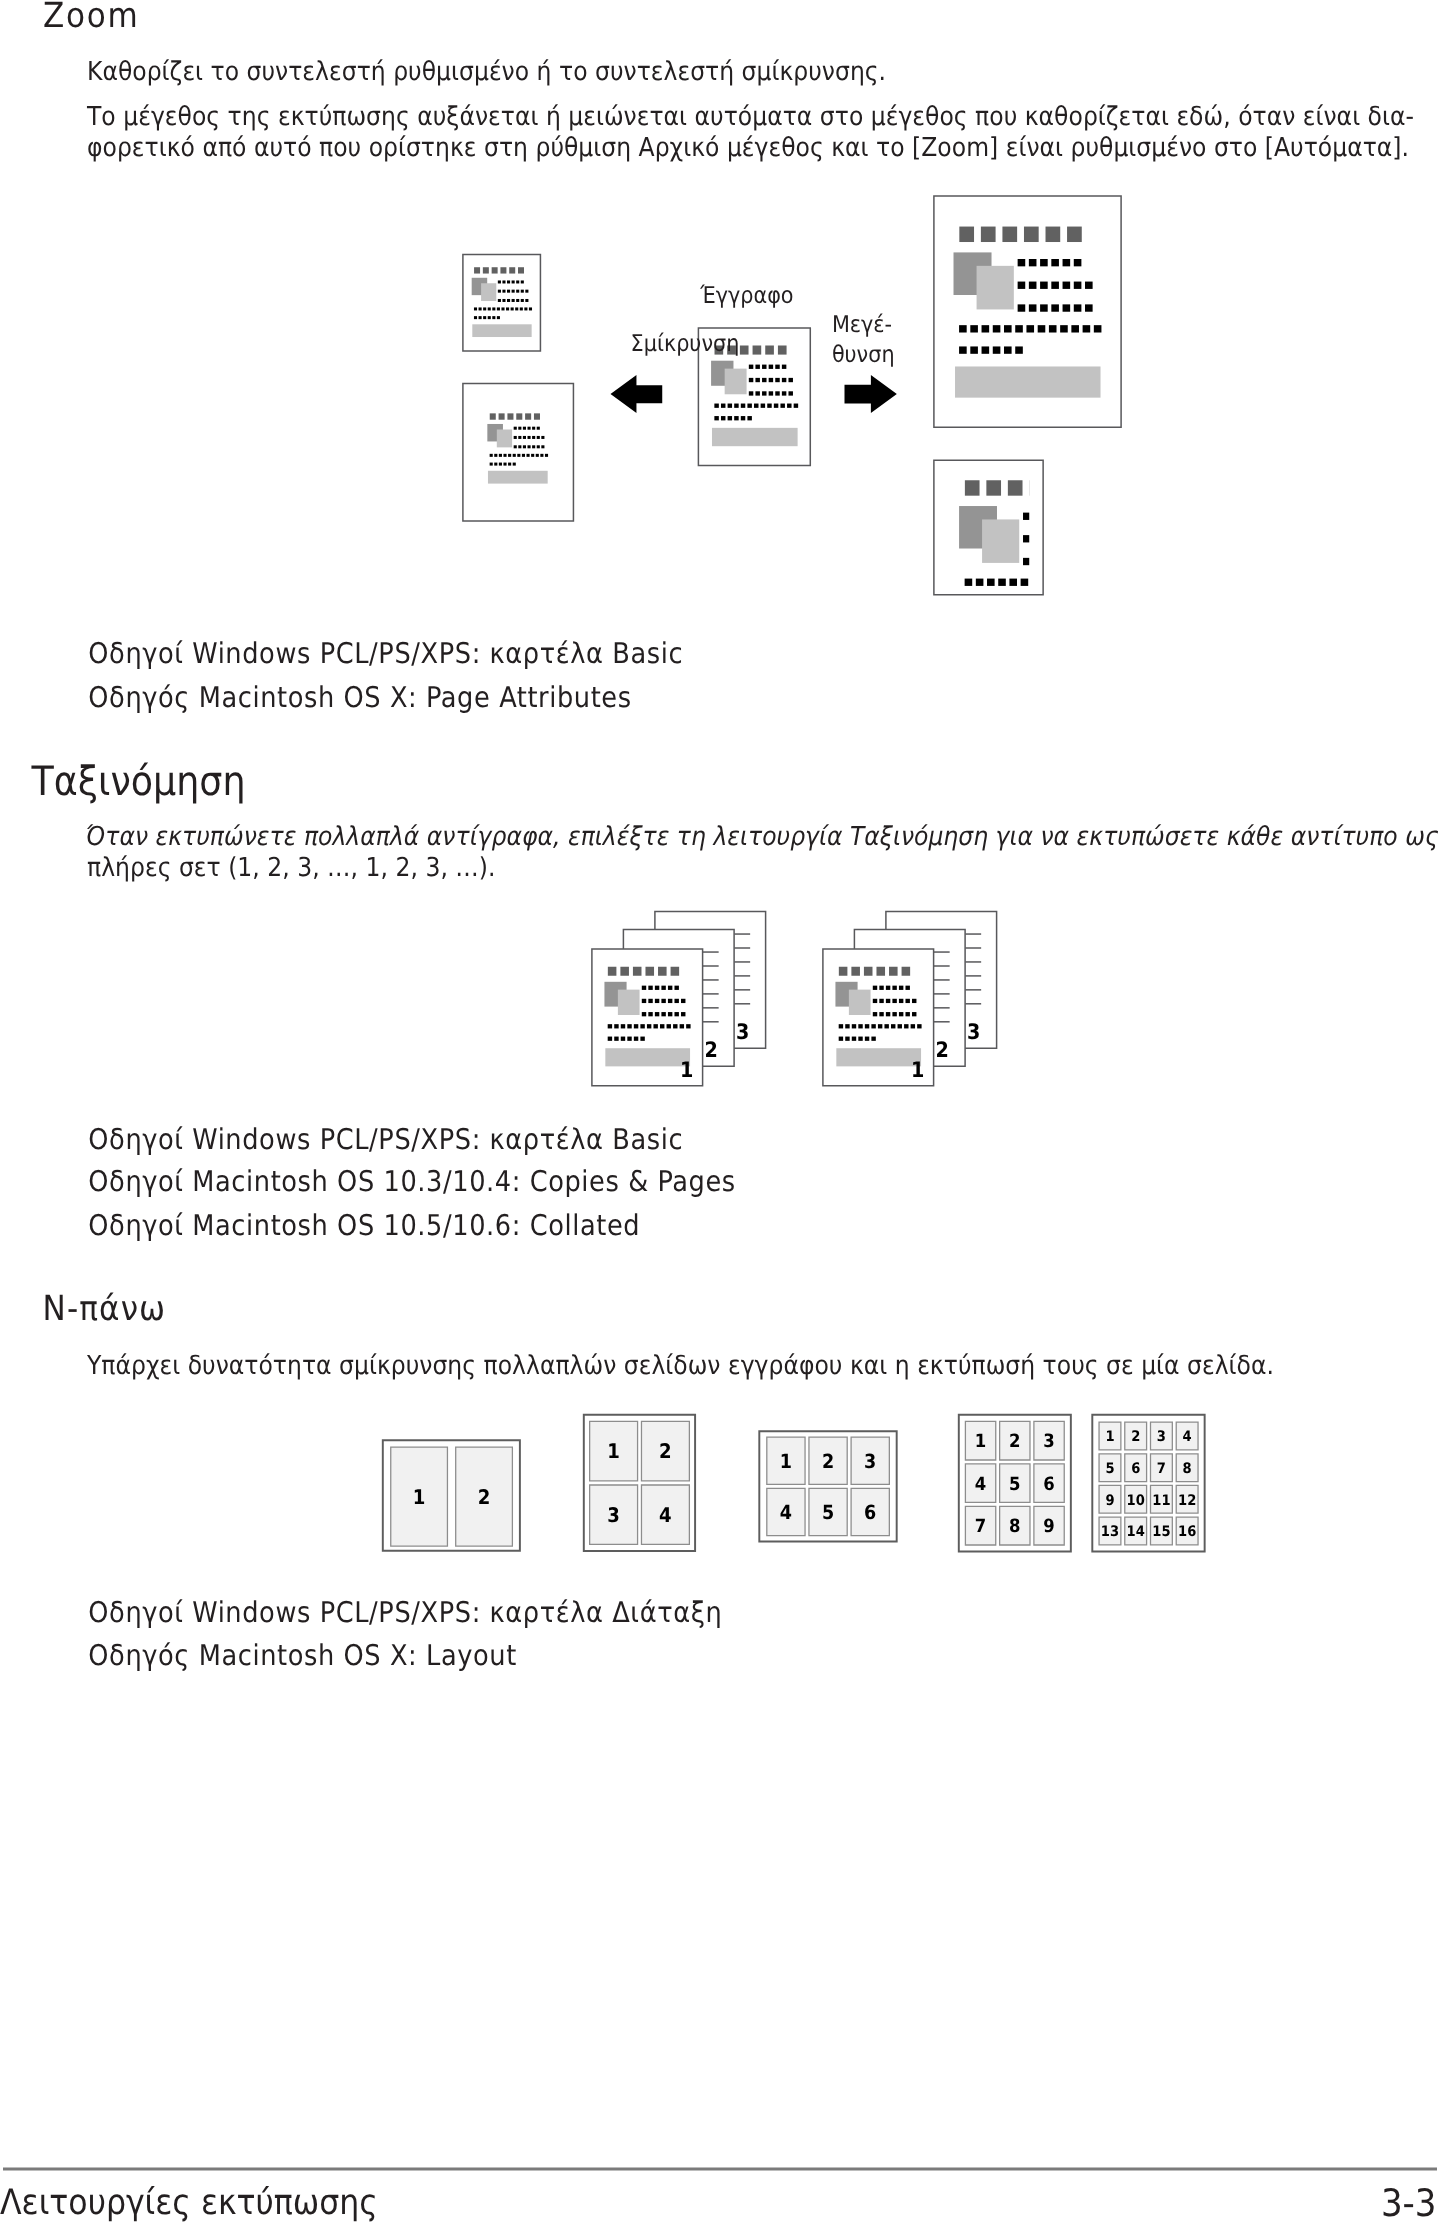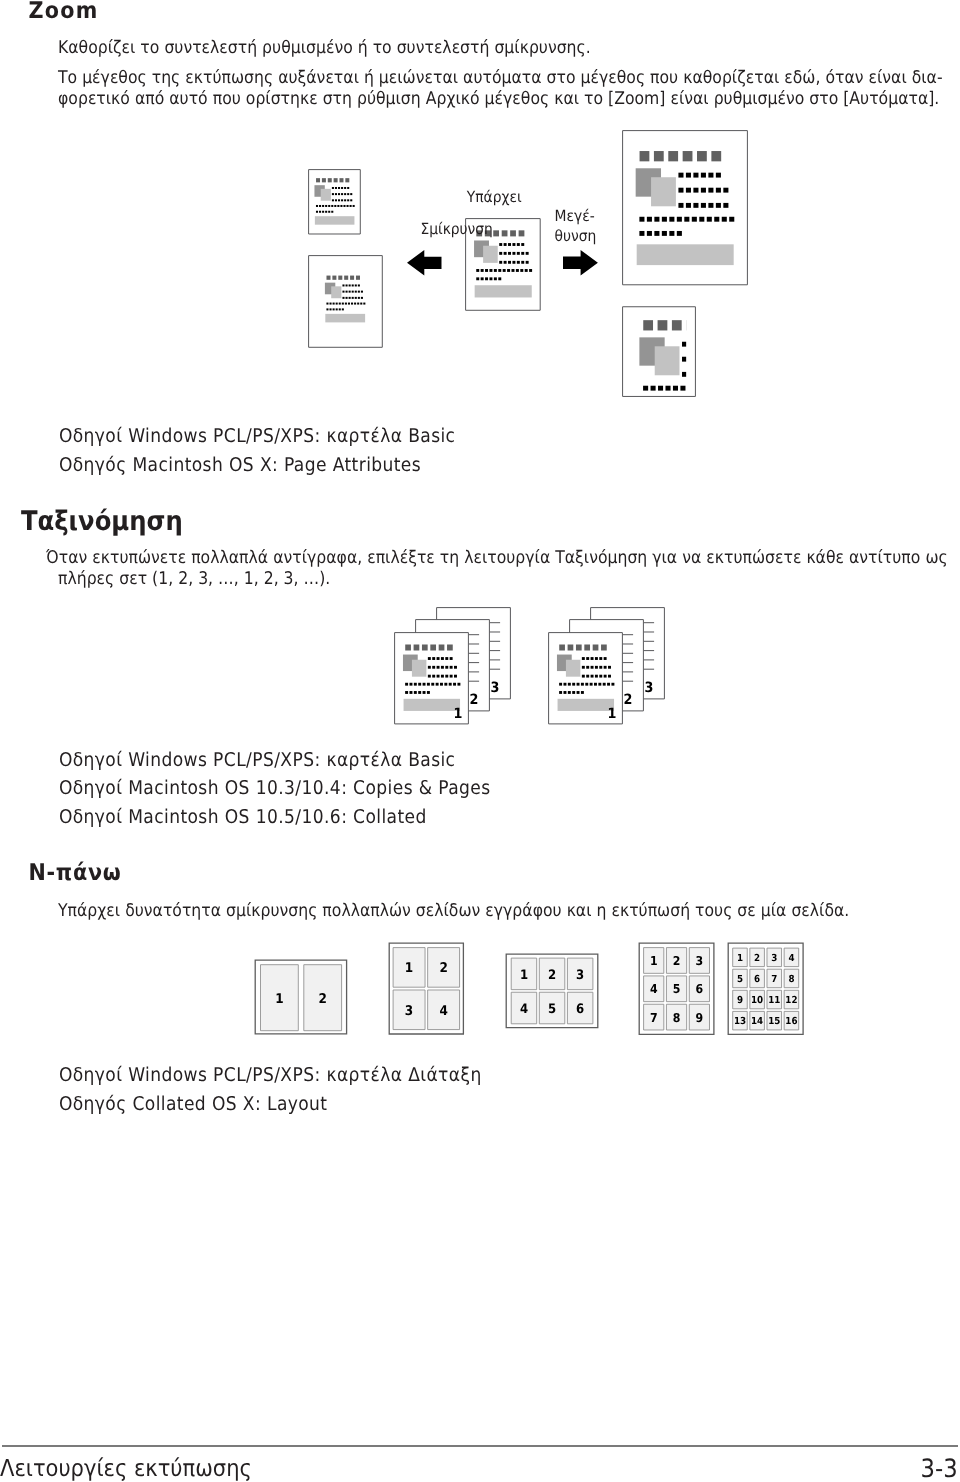--- a/index.html
+++ b/index.html
@@ -1,20 +1,20 @@
 <!DOCTYPE html>
 <html><head>
 <meta charset="utf-8">
 <title>Zoom</title>
 <style>
   html,body{margin:0;padding:0;}
   body{width:960px;height:1482px;position:relative;overflow:hidden;background:#ffffff;
        font-family:"DejaVu Sans",sans-serif;font-stretch:condensed;color:#231f20;-webkit-font-smoothing:antialiased;text-rendering:geometricPrecision;}
   .tx{position:absolute;white-space:nowrap;line-height:1;}
-  .h2{position:absolute;white-space:nowrap;font-weight:bold;line-height:1;}
+  .h2{position:absolute;white-space:nowrap;font-weight:normal;line-height:1;}
   .body17{font-size:17.4px;letter-spacing:0.02px;}
   .ref{font-size:19px;letter-spacing:0.4px;}
   .lbl{font-size:15.4px;}
   svg{display:block;overflow:visible;}
   
   .tt{fill:#616161;}
   .blkd{fill:#949494;}
   .blkl{fill:#c2c2c2;}
   .dt{fill:#000000;}
   .bar{fill:#c2c2c2;}
@@ -114,28 +114,28 @@
         <use href="#docglyph" x="2.5" y="-6.4" width="128.25" height="157.32"></use>
       </g>
   </svg>
   <svg style="position:absolute;left:406.5px;top:129.50px;" width="34.5" height="25.4" viewBox="0 0 34.5 25.4">
     <path class="arrow" d="M0,12.7 L17.3,0 L17.3,6.8 L34.5,6.8 L34.5,18.9 L17.3,18.9 L17.3,25.4 Z"></path>
   </svg>
   <svg style="position:absolute;left:563.2px;top:129.80px;" width="34.9" height="25.4" viewBox="0 0 34.9 25.4">
     <path class="arrow" d="M34.9,12.7 L17.6,0 L17.6,6.5 L0,6.5 L0,19 L17.6,19 L17.6,25.4 Z"></path>
   </svg>
   <div class="tx lbl" style="left:379.4px;top:102.2px;margin-left:41px;">Σμίκρυνση</div>
-  <div class="tx lbl" style="left:466.8px;top:70.1px;">Υπάρχει</div>
+  <div class="tx lbl" style="left:466.8px;top:70.1px;">Έγγραφο</div>
   <div class="tx lbl" style="left:554.6px;top:88.9px;text-align:right;">Μεγέ-</div>
   <div class="tx lbl" style="left:554.6px;top:108.8px;">θυνση</div>
 </div>
 <div class="tx ref" style="left:58.9px;top:427.4px;">Οδηγοί Windows PCL/PS/XPS: καρτέλα Basic</div>
 <div class="tx ref" style="left:58.9px;top:456.1px;">Οδηγός Macintosh OS X: Page Attributes</div>
 <div class="h2" style="left:21px;top:507.9px;font-size:27px;">Ταξινόμηση</div>
-<div class="tx body17" style="left:46px;top:550.0px;">Όταν εκτυπώνετε πολλαπλά αντίγραφα, επιλέξτε τη λειτουργία Ταξινόμηση για να εκτυπώσετε κάθε αντίτυπο ως</div>
+<div class="tx body17" style="left:57px;top:550.0px;font-style:italic;">Όταν εκτυπώνετε πολλαπλά αντίγραφα, επιλέξτε τη λειτουργία Ταξινόμηση για να εκτυπώσετε κάθε αντίτυπο ως</div>
 <div class="tx body17" style="left:58px;top:571.3px;">πλήρες σετ (1, 2, 3, …, 1, 2, 3, …).</div>
 <div style="position:absolute;left:394.1px;top:606.8px;width:117.8px;height:118.7px;">
   <svg style="position:absolute;left:42.0px;top:0.0px;" width="75.0" height="92.5" viewBox="-0.6 -0.6 75.0 92.5">
     <rect class="pgbox" vector-effect="non-scaling-stroke" x="0" y="0" width="73.8" height="91.3"></rect>
     <line class="stackline" vector-effect="non-scaling-stroke" x1="52.9" y1="15.10" x2="63.5" y2="15.10"></line>
     <line class="stackline" vector-effect="non-scaling-stroke" x1="52.9" y1="24.40" x2="63.5" y2="24.40"></line>
     <line class="stackline" vector-effect="non-scaling-stroke" x1="52.9" y1="33.70" x2="63.5" y2="33.70"></line>
     <line class="stackline" vector-effect="non-scaling-stroke" x1="52.9" y1="43.00" x2="63.5" y2="43.00"></line>
     <line class="stackline" vector-effect="non-scaling-stroke" x1="52.9" y1="52.30" x2="63.5" y2="52.30"></line>
     <line class="stackline" vector-effect="non-scaling-stroke" x1="52.9" y1="61.60" x2="63.5" y2="61.60"></line>
@@ -274,16 +274,16 @@
     <text class="nupnum" x="11.78" y="80.99" font-size="9.7">13</text>
     <rect class="nupcell" vector-effect="non-scaling-stroke" x="21.65" y="68.20" width="14.55" height="18.50"></rect>
     <text class="nupnum" x="28.93" y="80.99" font-size="9.7">14</text>
     <rect class="nupcell" vector-effect="non-scaling-stroke" x="38.80" y="68.20" width="14.55" height="18.50"></rect>
     <text class="nupnum" x="46.08" y="80.99" font-size="9.7">15</text>
     <rect class="nupcell" vector-effect="non-scaling-stroke" x="55.95" y="68.20" width="14.55" height="18.50"></rect>
     <text class="nupnum" x="63.23" y="80.99" font-size="9.7">16</text>
   </svg>
 </div>
 <div class="tx ref" style="left:58.9px;top:1066.2px;">Οδηγοί Windows PCL/PS/XPS: καρτέλα Διάταξη</div>
-<div class="tx ref" style="left:58.9px;top:1094.9px;">Οδηγός Collated OS X: Layout</div>
+<div class="tx ref" style="left:58.9px;top:1094.9px;">Οδηγός Macintosh OS X: Layout</div>
 <div class="frule" style="left:2.2px;top:1444.8px;width:955.8px;height:1.8px;"></div>
 <div class="tx" style="left:0px;top:1457.2px;font-size:23.4px;">Λειτουργίες εκτύπωσης</div>
 <div class="tx" style="left:920.6px;top:1455.5px;font-size:25.2px;">3-3</div>
 
 </body></html>

